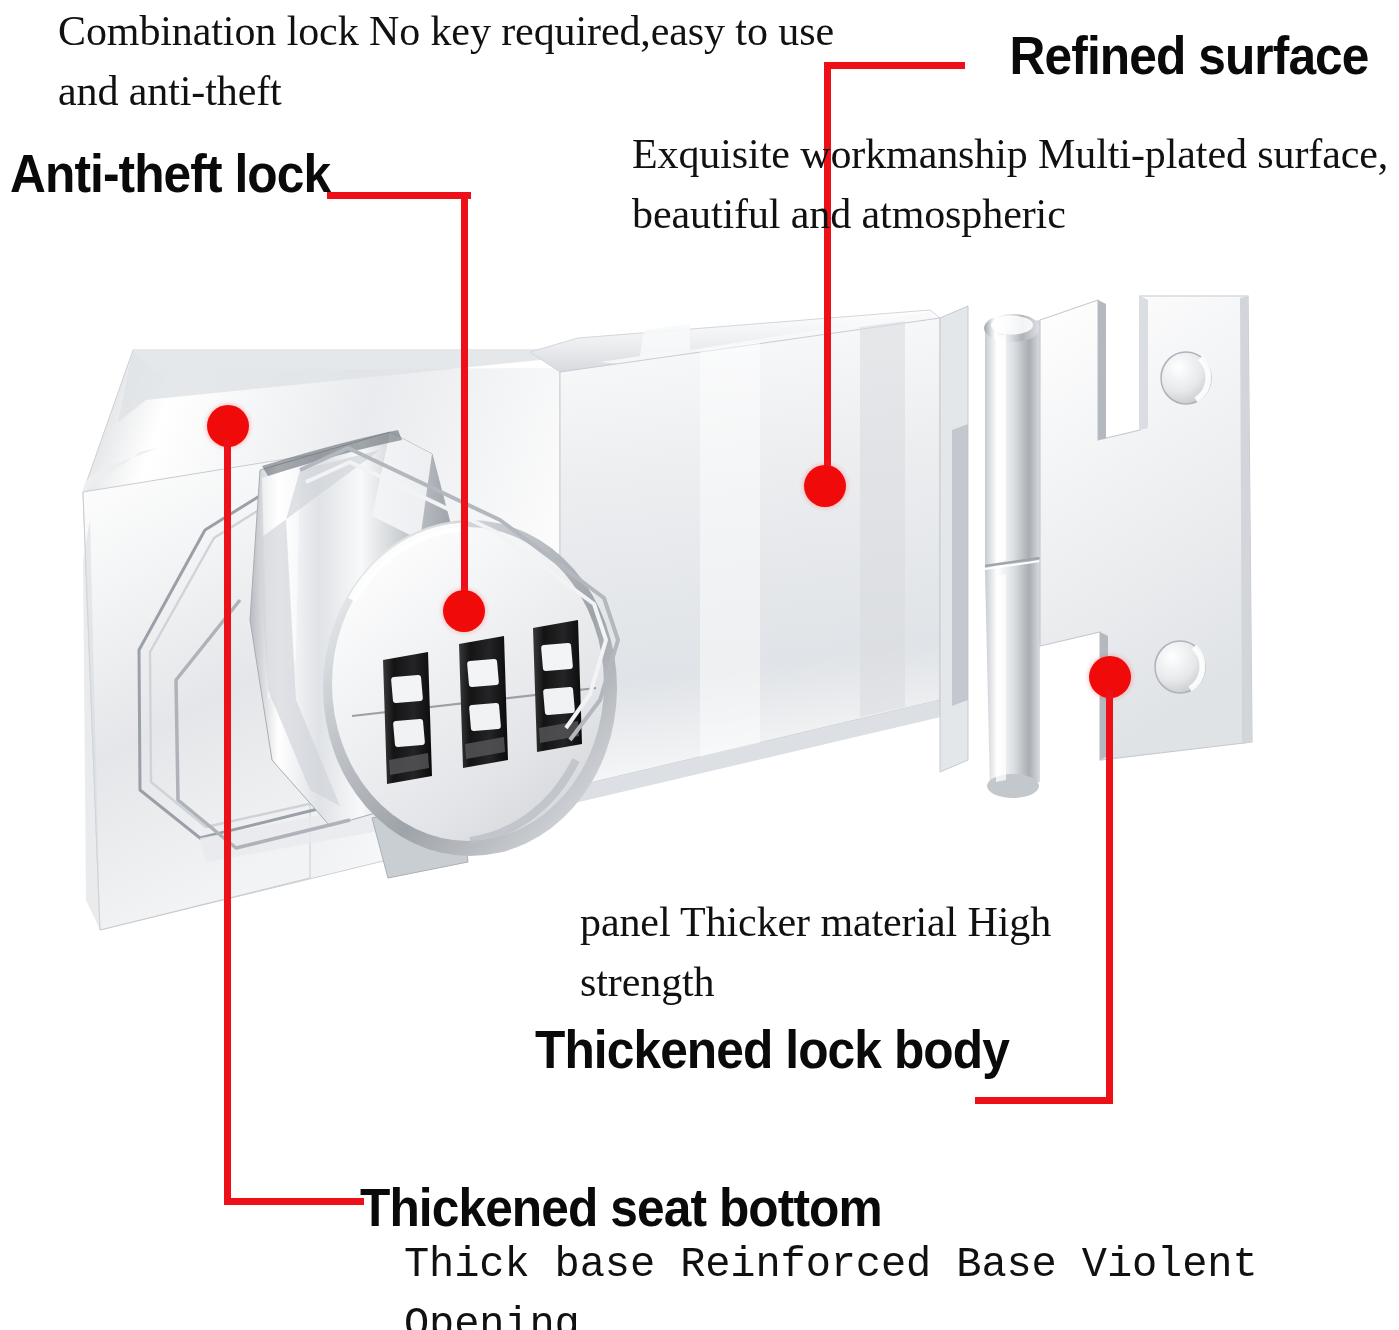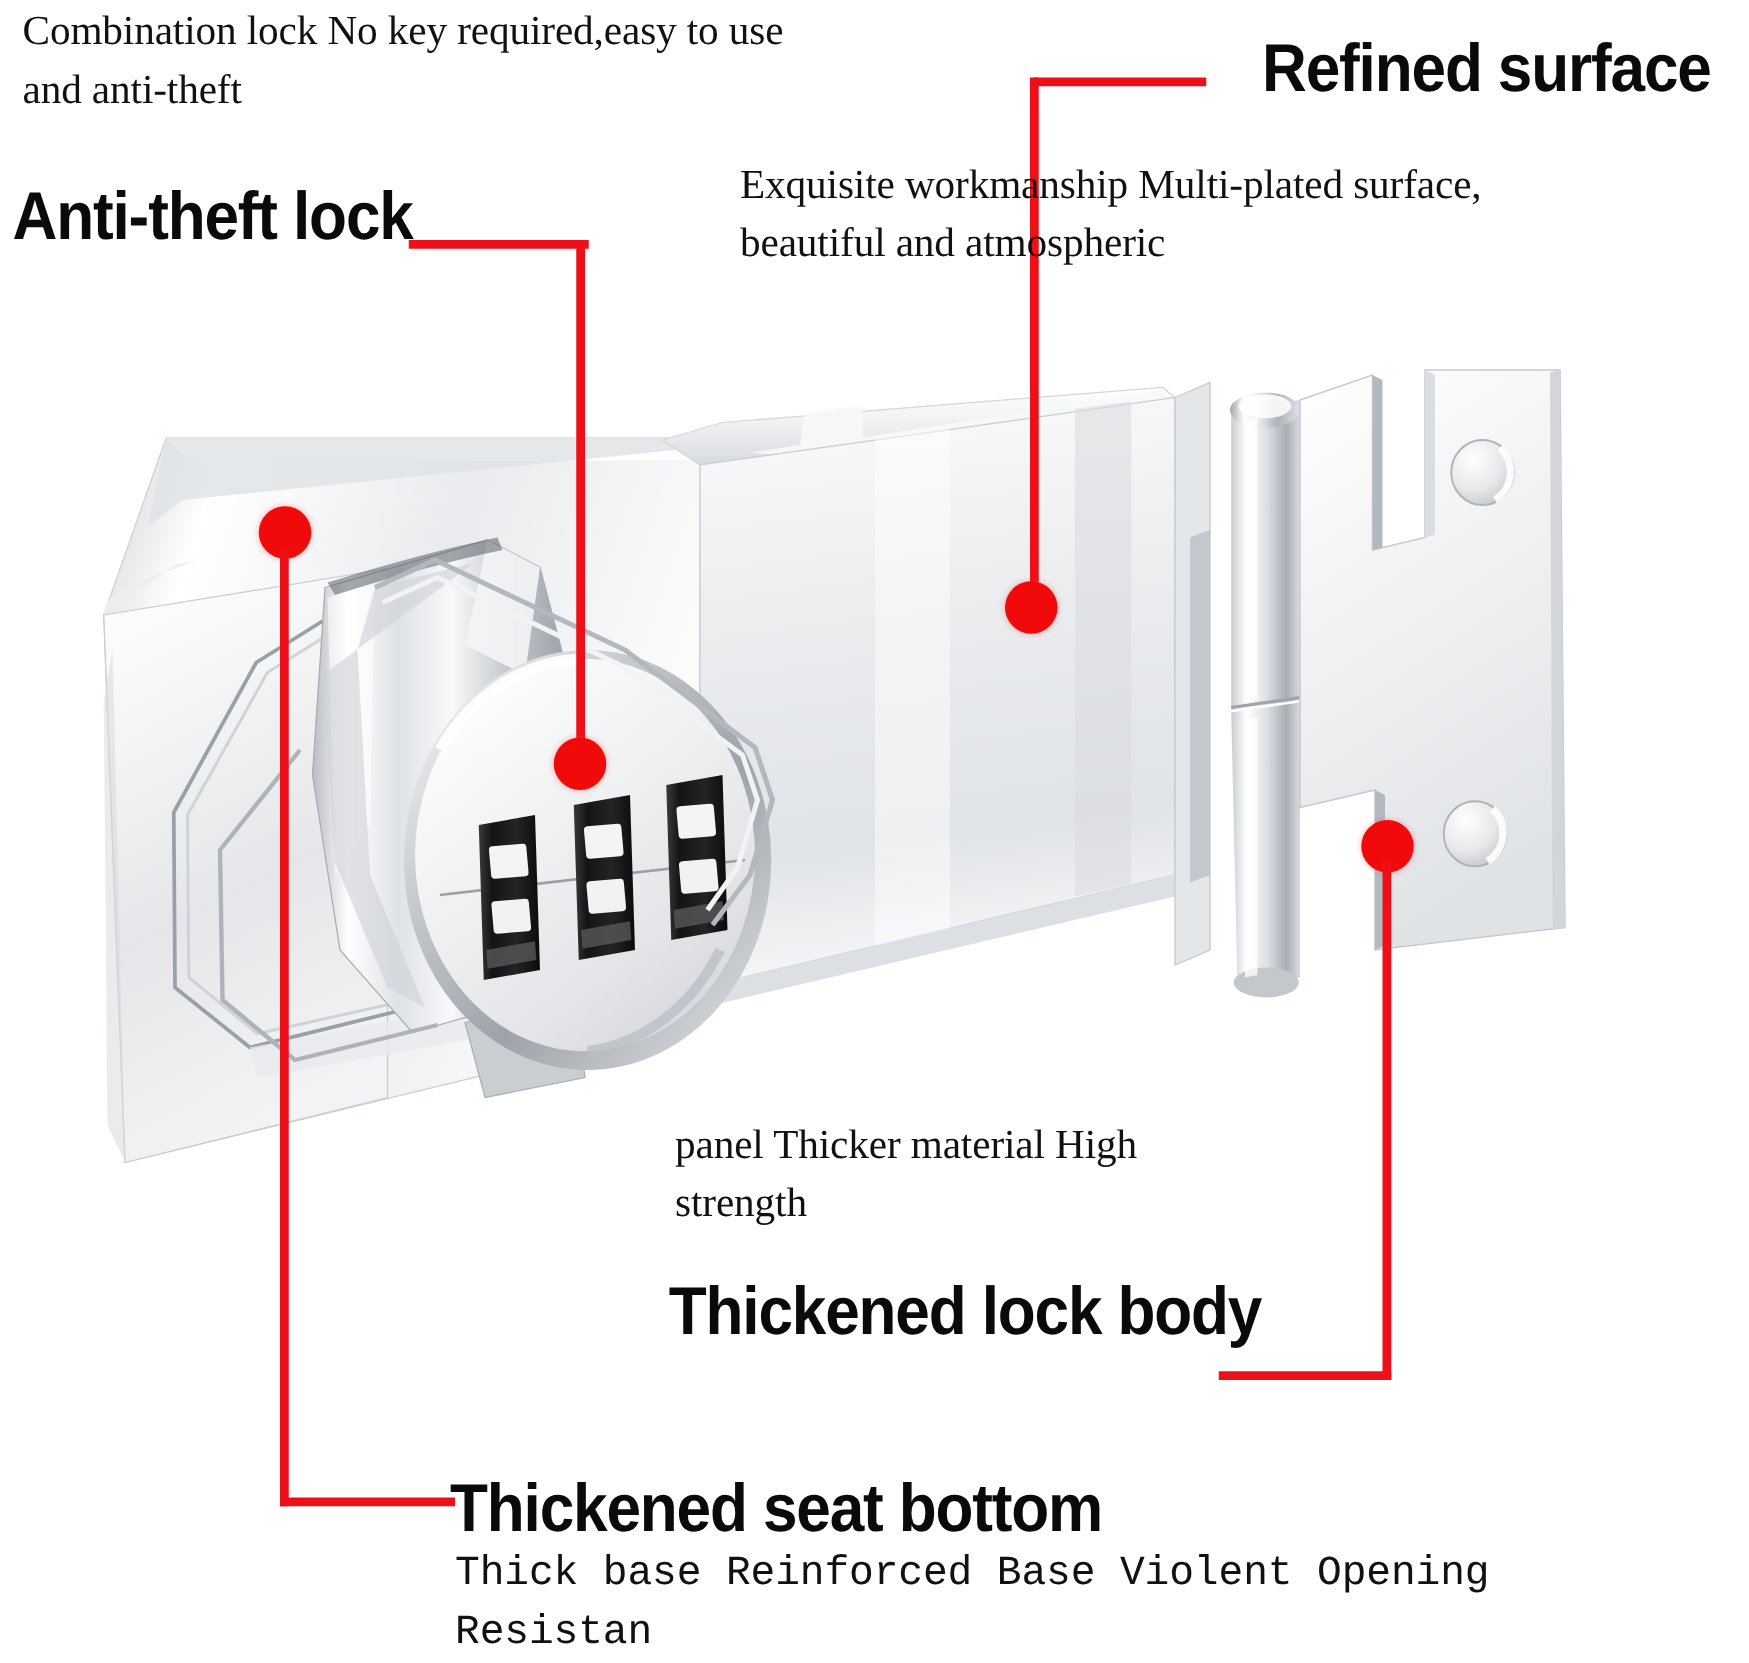--- a/index.html
+++ b/index.html
@@ -15,25 +15,26 @@
     width: 1399px;
     height: 1330px;
     background: #ffffff;
     overflow: hidden;
   }
 
   
   .body-text {
     position: absolute;
     font-family: "Liberation Serif", "DejaVu Serif", serif;
-    font-size: 33px;
+    font-size: 42px;
     line-height: 1.42;
     color: #111111;
     white-space: pre-line;
     letter-spacing: -0.1px;
+    margin-left: 40px;
   }
   .headline {
     position: absolute;
     font-family: "Liberation Sans Narrow", "Liberation Sans", "DejaVu Sans", sans-serif;
     font-weight: bold;
     font-size: 54px;
     line-height: 1.0;
     color: #0a0a0a;
     letter-spacing: -1px;
     white-space: nowrap;

